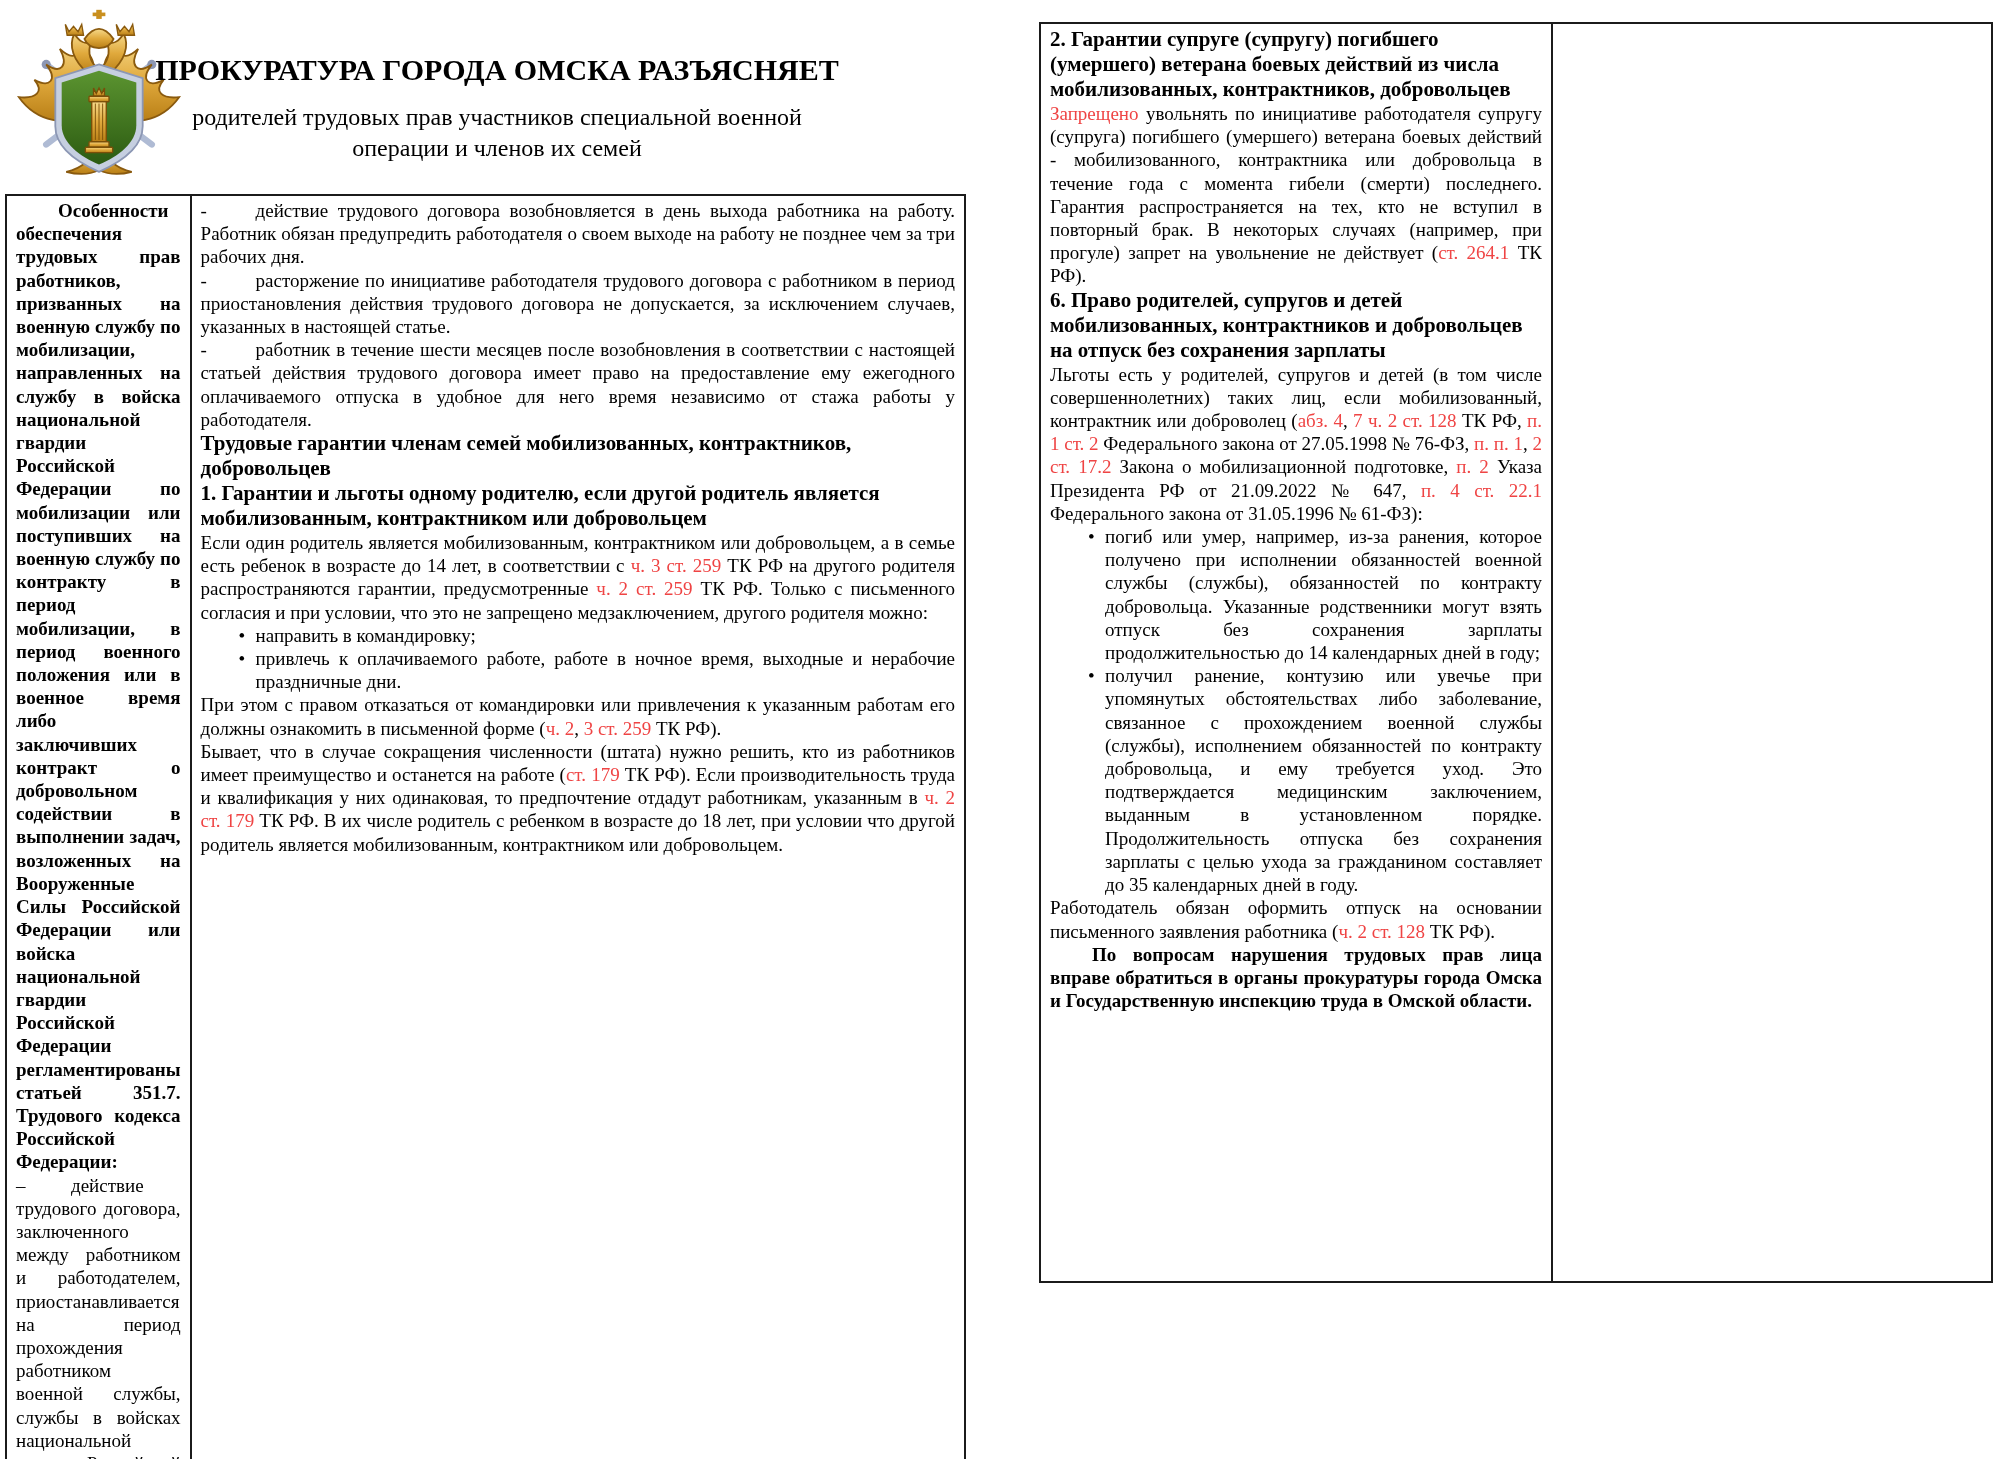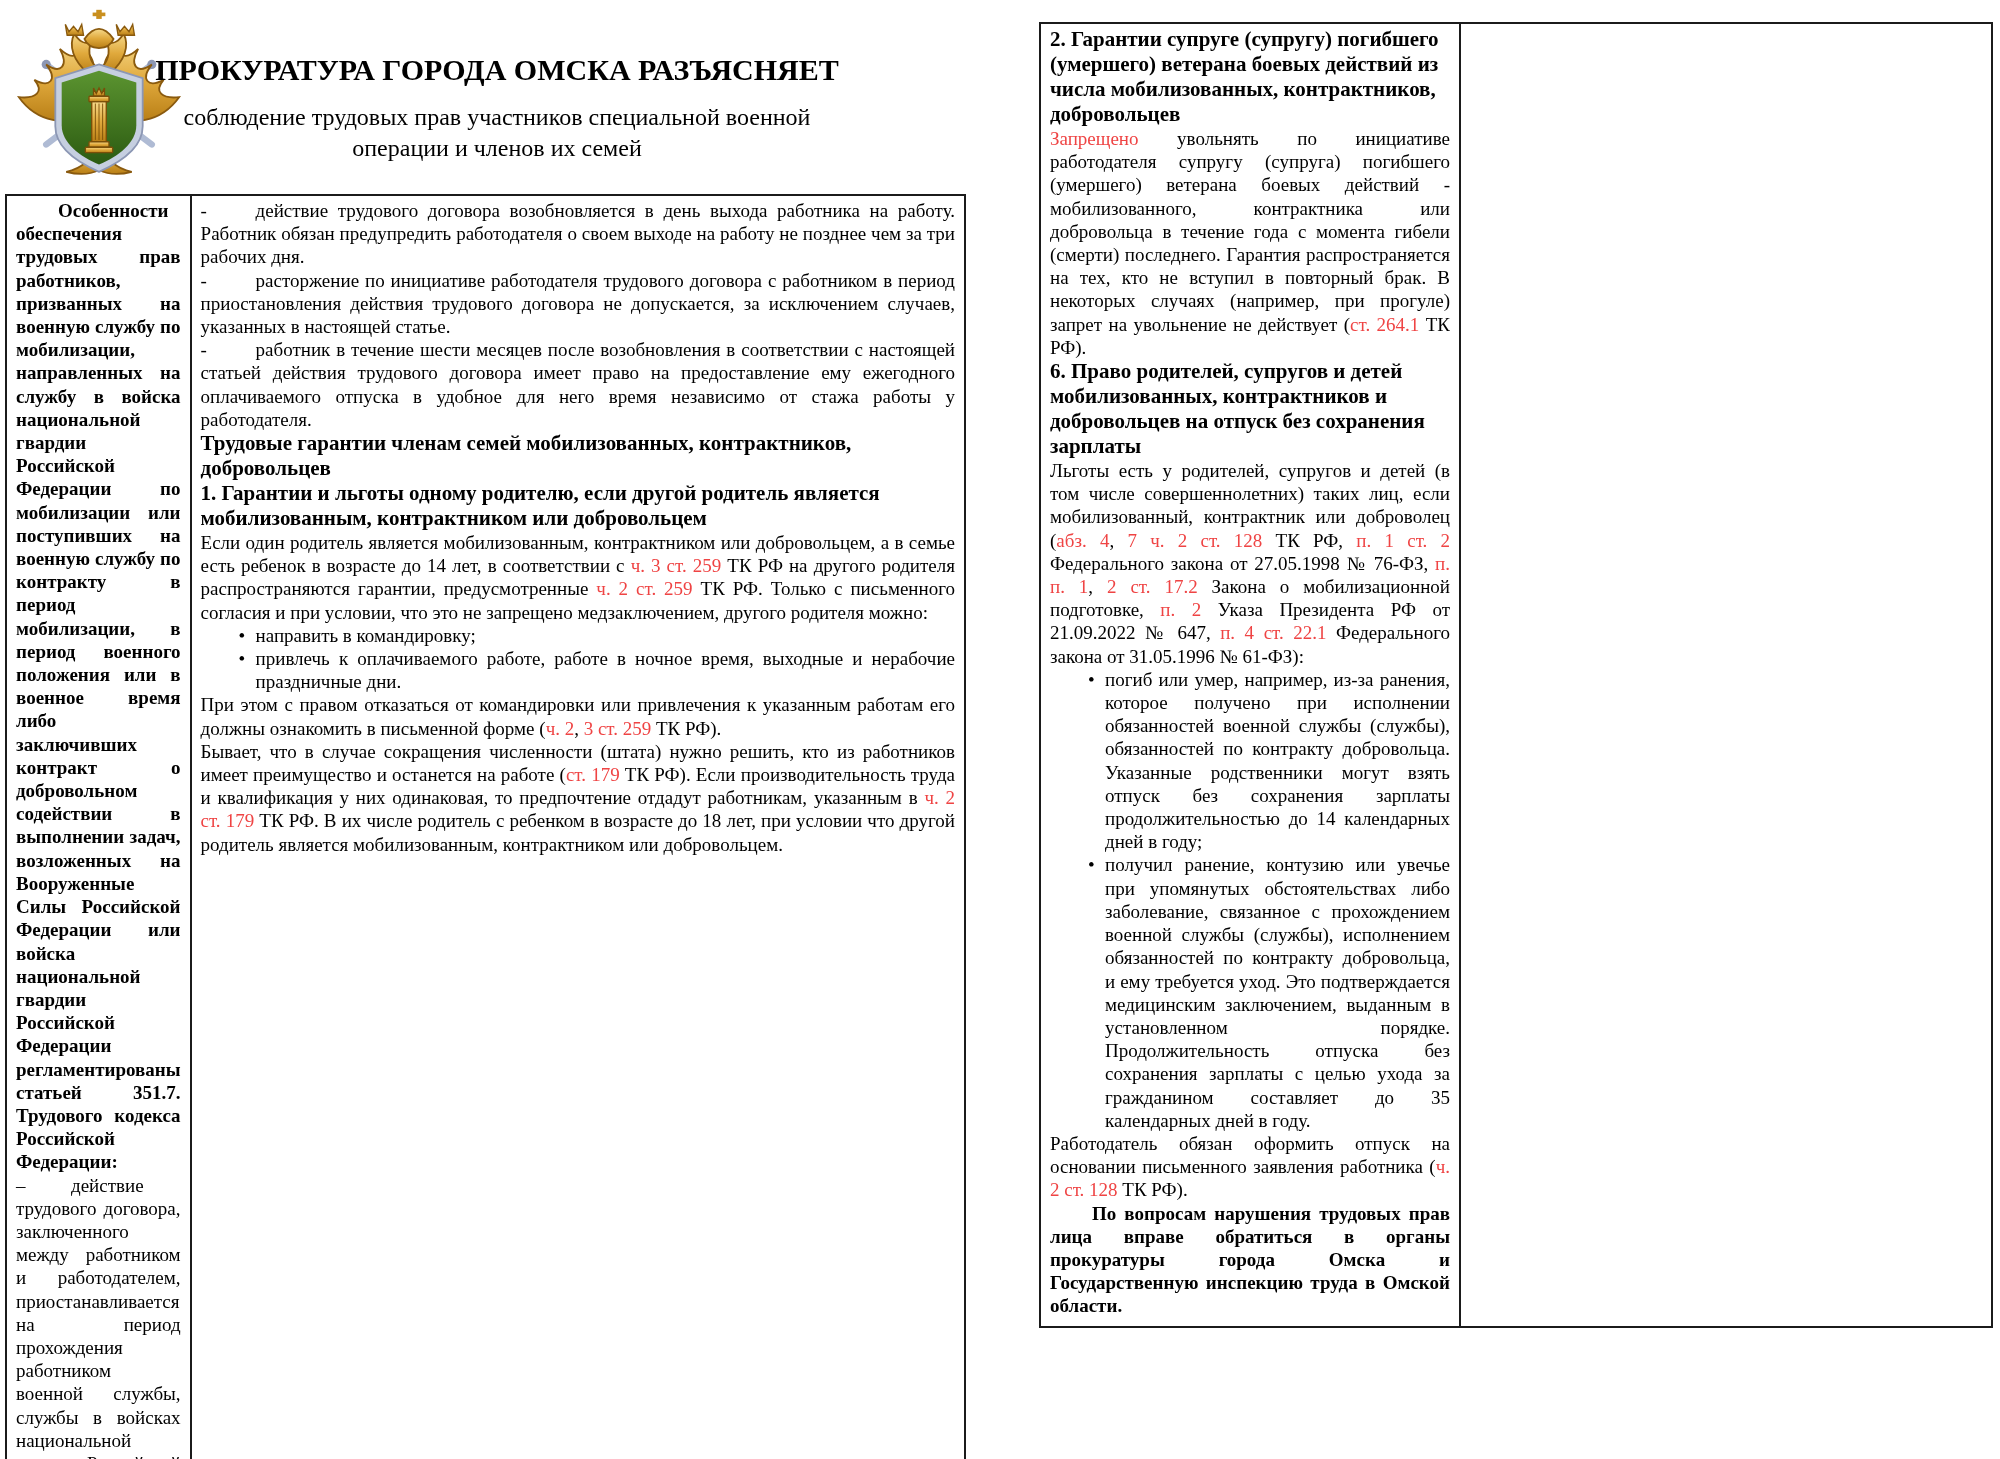--- a/index.html
+++ b/index.html
@@ -13,21 +13,21 @@
   .subtitle{margin:14px auto 0;font-size:24px;line-height:31px;max-width:660px;}
   .doc-table{
     position:absolute;display:flex;background:#fff;
     border:2px solid #1b1b1b;box-sizing:border-box;
   }
   #left-table{left:5px;top:194px;width:961px;min-height:1236px;}
   #right-table{left:1039px;top:22px;width:954px;min-height:1261px;}
   .cell{box-sizing:border-box;padding:3px 9px 8px 9px;font-size:19px;line-height:23.2px;}
   .cell-divider{border-right:2px solid #1b1b1b;}
   #left-table .cell-divider{width:485px;}
-  #right-table .cell-divider{width:420px;}
+  #right-table .cell-divider{width:512px;}
   .cell-grow{flex:1 1 auto;}
   .block-p{margin:0;text-align:justify;}
   .block-p.left{text-align:left;}
   .block-p.bold{font-weight:bold;}
   .block-p.indent{text-indent:42px;}
   .block-p.hsize{font-size:21px;line-height:25px;}
   .marker{display:inline-block;width:55px;}
   .link{color:#ef4444;}
   ul.bullets{margin:0;padding:0 0 0 38px;list-style:none;}
   ul.bullets li{position:relative;padding-left:17px;text-align:justify;}
@@ -87,21 +87,21 @@
   </g>
   <g stroke="#7A4F08" stroke-width="1">
     <line x1="96" y1="105" x2="96" y2="145"></line>
     <line x1="100" y1="105" x2="100" y2="145"></line>
     <line x1="104" y1="105" x2="104" y2="145"></line>
   </g>
 </svg>
 
 <div class="header">
   <div class="title">ПРОКУРАТУРА ГОРОДА ОМСКА РАЗЪЯСНЯЕТ</div>
-  <div class="subtitle">соблюдение трудовых прав участников специальной военной операции и членов их семей</div>
+  <div class="subtitle">родителей трудовых прав участников специальной военной операции и членов их семей</div>
 </div>
 
 <div class="doc-table" id="left-table">
   <div class="cell cell-divider">
       <p class="block-p bold indent"><span>Особенности обеспечения трудовых прав работников, призванных на военную службу по мобилизации, направленных на службу в войска национальной гвардии Российской Федерации по мобилизации или поступивших на военную службу по контракту в период мобилизации, в период военного положения или в военное время либо заключивших контракт о добровольном содействии в выполнении задач, возложенных на Вооруженные Силы Российской Федерации или войска национальной гвардии Российской Федерации регламентированы статьей 351.7. Трудового кодекса Российской Федерации:</span></p>
       <p class="block-p"><span class="marker">–</span><span>действие трудового договора, заключенного между работником и работодателем, приостанавливается на период прохождения работником военной службы, службы в войсках национальной гвардии Российской Федерации или оказания им добровольного содействия в выполнении задач, возложенных на Вооруженные Силы Российской Федерации или войска национальной гвардии Российской Федерации.</span></p>
     </div>
   <div class="cell cell-grow">
       <p class="block-p"><span class="marker">-</span><span>действие трудового договора возобновляется в день выхода работника на работу. Работник обязан предупредить работодателя о своем выходе на работу не позднее чем за три рабочих дня.</span></p>
       <p class="block-p"><span class="marker">-</span><span>расторжение по инициативе работодателя трудового договора с работником в период приостановления действия трудового договора не допускается, за исключением случаев, указанных в настоящей статье.</span></p>

